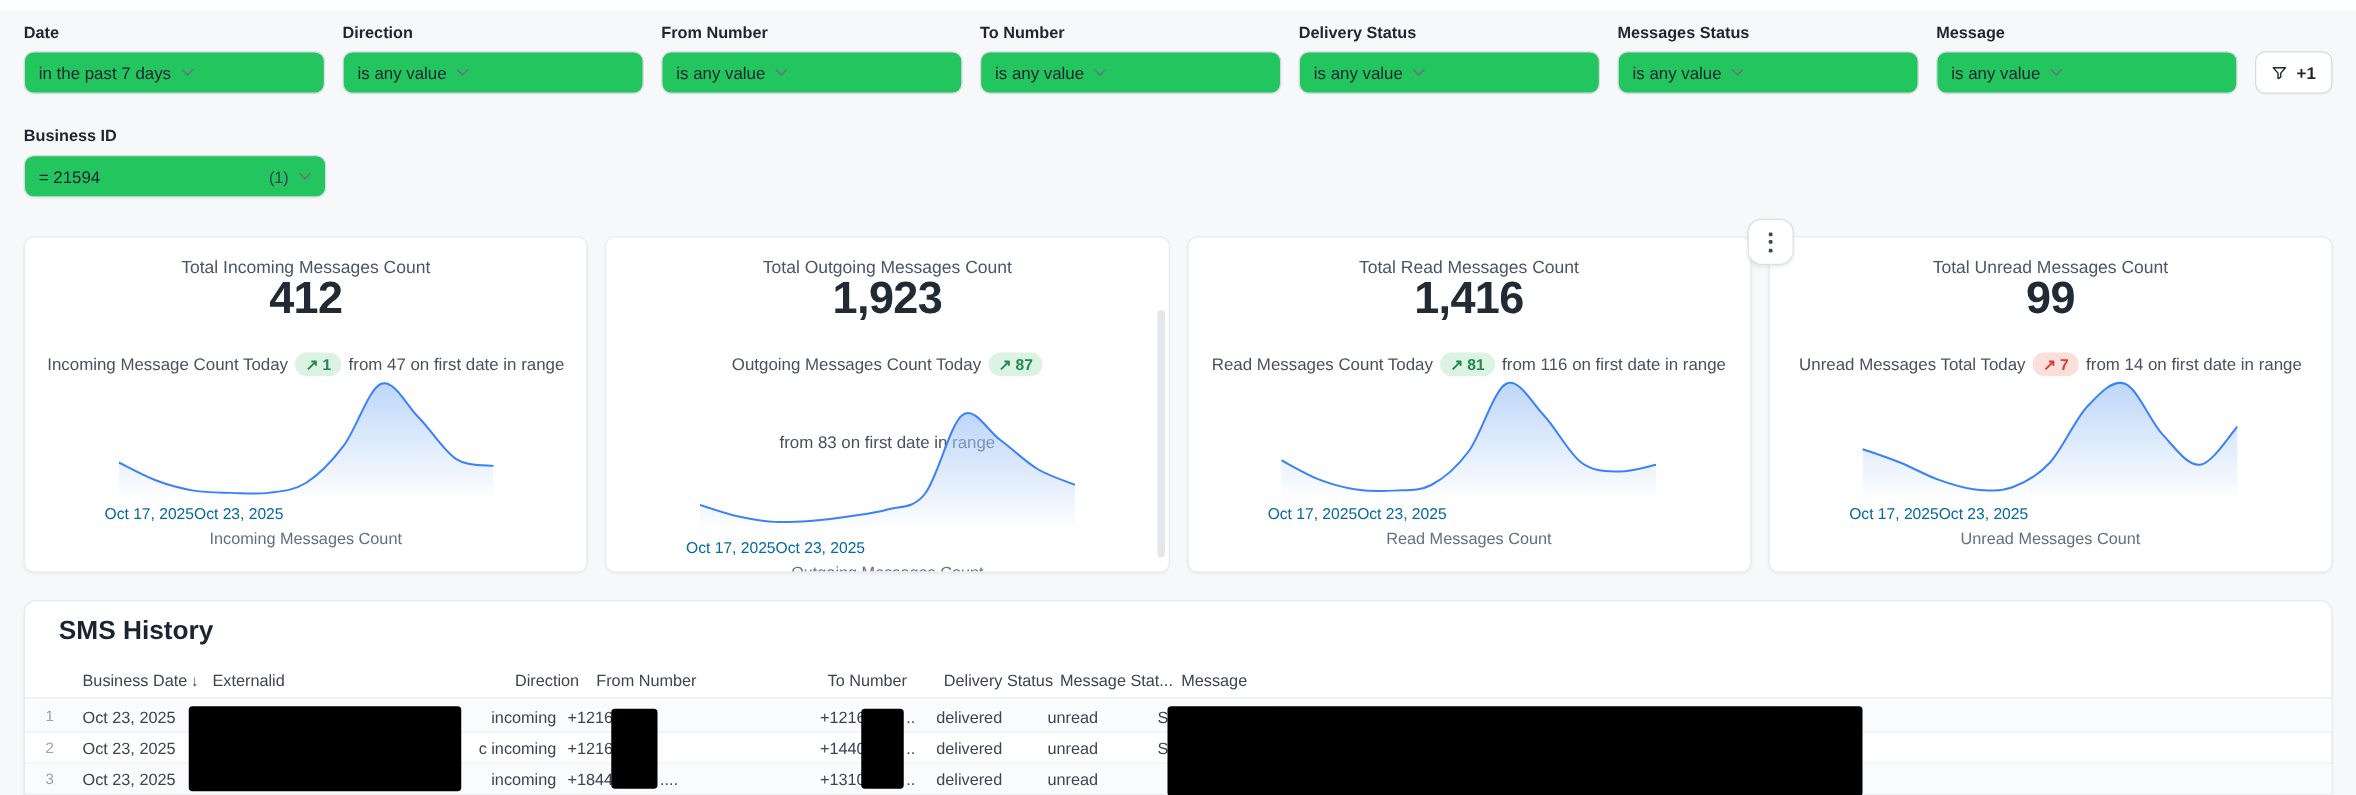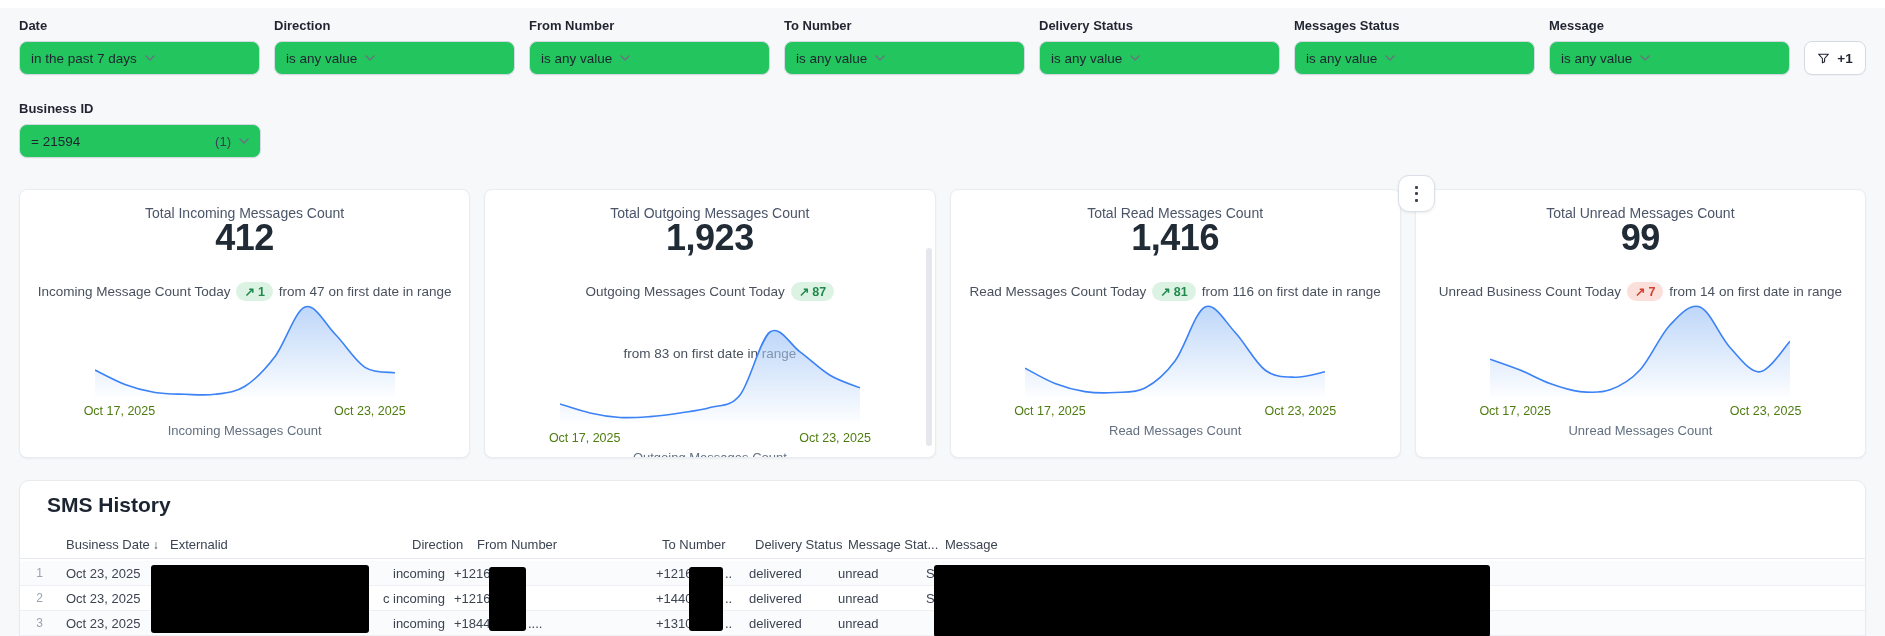--- a/index.html
+++ b/index.html
@@ -33,21 +33,21 @@
                  font-weight:700; color:#212b36; letter-spacing:-0.5px; }
   .card-sub    { position:absolute; top:92px; left:6px; right:6px; display:flex; justify-content:center;
                  align-items:center; gap:6px; font-size:13.5px; color:#49515e; white-space:nowrap; }
   .card-sub2   { position:absolute; top:116px; left:6px; right:6px; text-align:center; font-size:13.5px; color:#49515e;margin-top:40px; }
   .pill { display:inline-flex; align-items:center; gap:3px; padding:2px 8px; border-radius:11px;
           font-size:12.5px; font-weight:600; }
   .pill-green { background:#dcf3e3; color:#1f8a4c; }
   .pill-red   { background:#fbdfda; color:#d3402e; }
   .card-chart  { position:absolute; top:113px; left:50%; transform:translateX(-50%); width:300px; height:98px; }
   .card-axis   { position:absolute; top:214px; left:50%; transform:translateX(-50%); width:322px;
-                 display:flex; justify-content:space-between; font-size:12.5px; color:#4d7c0f; }
+                 display:flex; font-size:12.5px; color:#0369a1; }
   .card-series { position:absolute; top:233px; left:0; right:0; text-align:center; font-size:13px; color:#637081; }
   .card.c2 .card-chart  { top:138px; }
   .card.c2 .card-axis   { top:241px; }
   .card.c2 .card-series { top:260px; }
   .vscrollbar { position:absolute; right:3px; top:58px; width:6px; height:198px; background:#e4e7ec; border-radius:3px; }
   .kebab { position:absolute; left:1379px; top:-14px; width:37px; height:37px; background:#fff;
            border:1px solid #dbe0e8; border-radius:11px; box-shadow:0 1px 3px rgba(16,24,40,.08);
            display:flex; flex-direction:column; align-items:center; justify-content:center; gap:3.5px;
            z-index:5; cursor:pointer; }
   .kebab .dot { width:3px; height:3px; background:#3f4754; border-radius:1px; }
@@ -275,21 +275,21 @@
         <span>Oct 17, 2025</span>
         <span>Oct 23, 2025</span>
       </div>
       <div class="card-series">Read Messages Count</div>
     </div>
 
     <div class="card">
       <div class="card-title">Total Unread Messages Count</div>
       <div class="card-value">99</div>
       <div class="card-sub">
-        <span>Unread Business Count Today</span>
+        <span>Unread Messages Total Today</span>
         <span class="pill pill-red">
           <span>↗</span>
           <span>7</span>
         </span>
         <span>from 14 on first date in range</span>
       </div>
       <svg class="card-chart" viewBox="0 0 300 98" preserveAspectRatio="none">
           <defs>
             <linearGradient id="sparkfill3" x1="0" y1="0" x2="0" y2="1">
               <stop offset="0" stop-color="#a8c9f7" stop-opacity="0.75"></stop>

